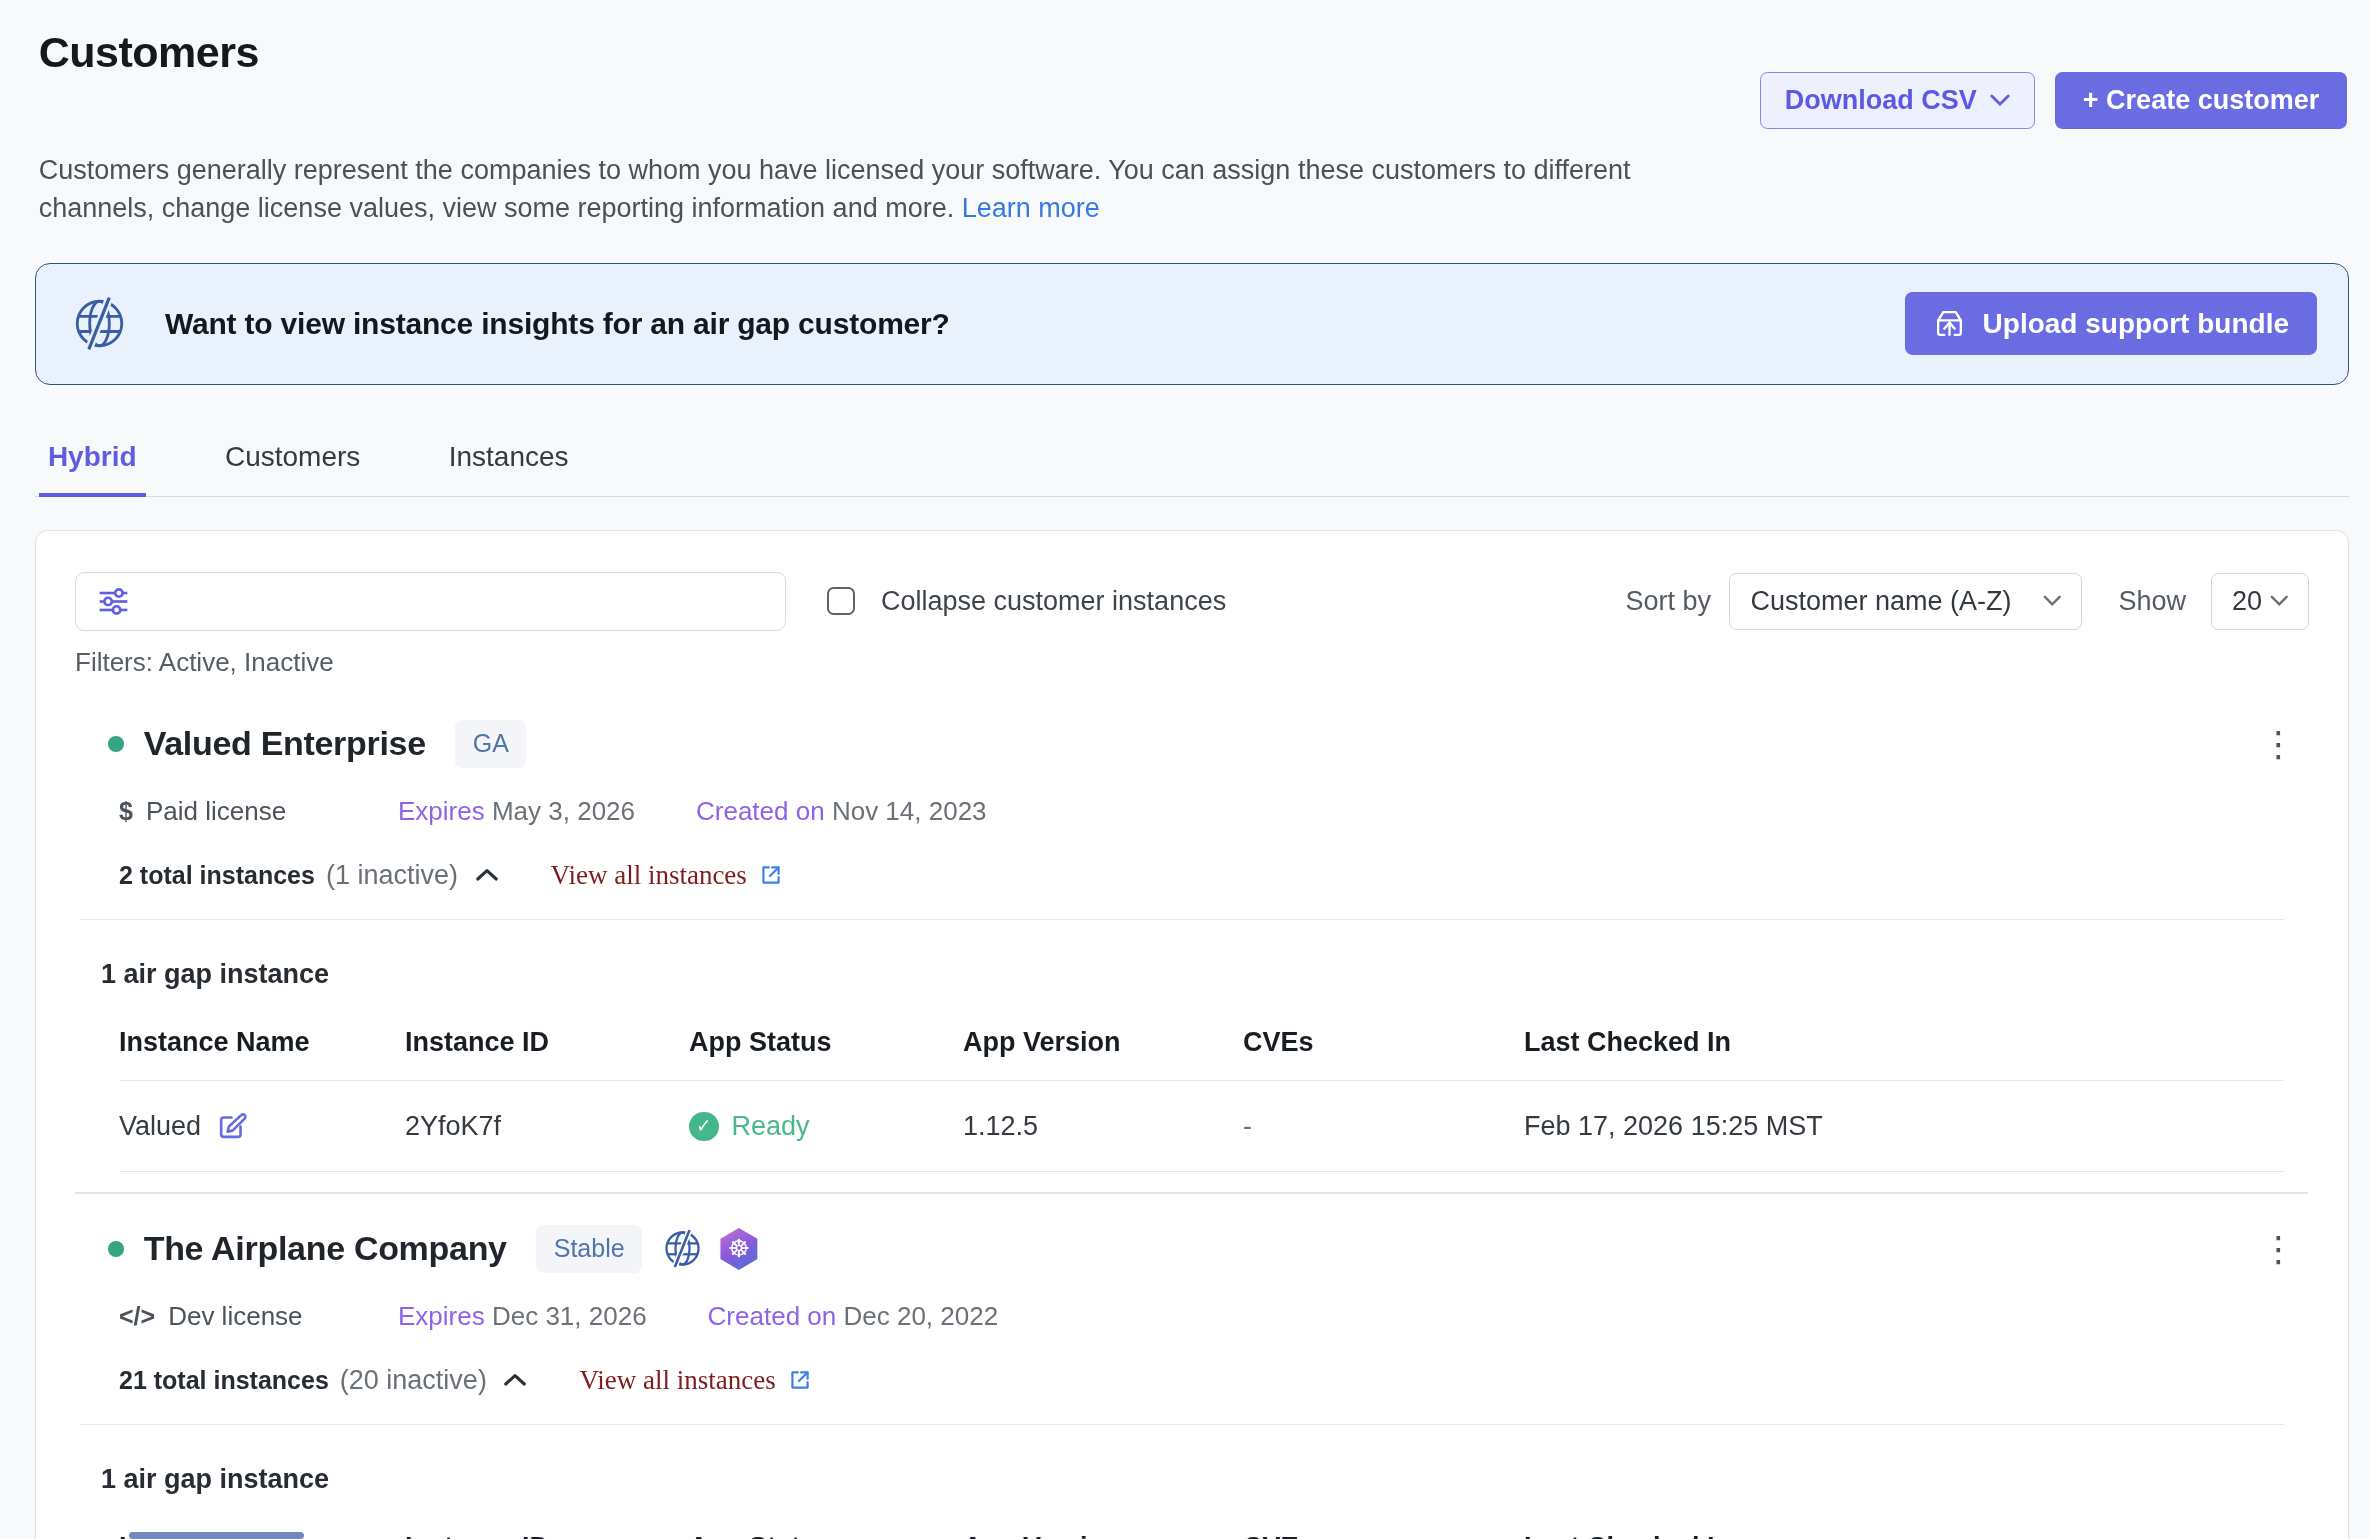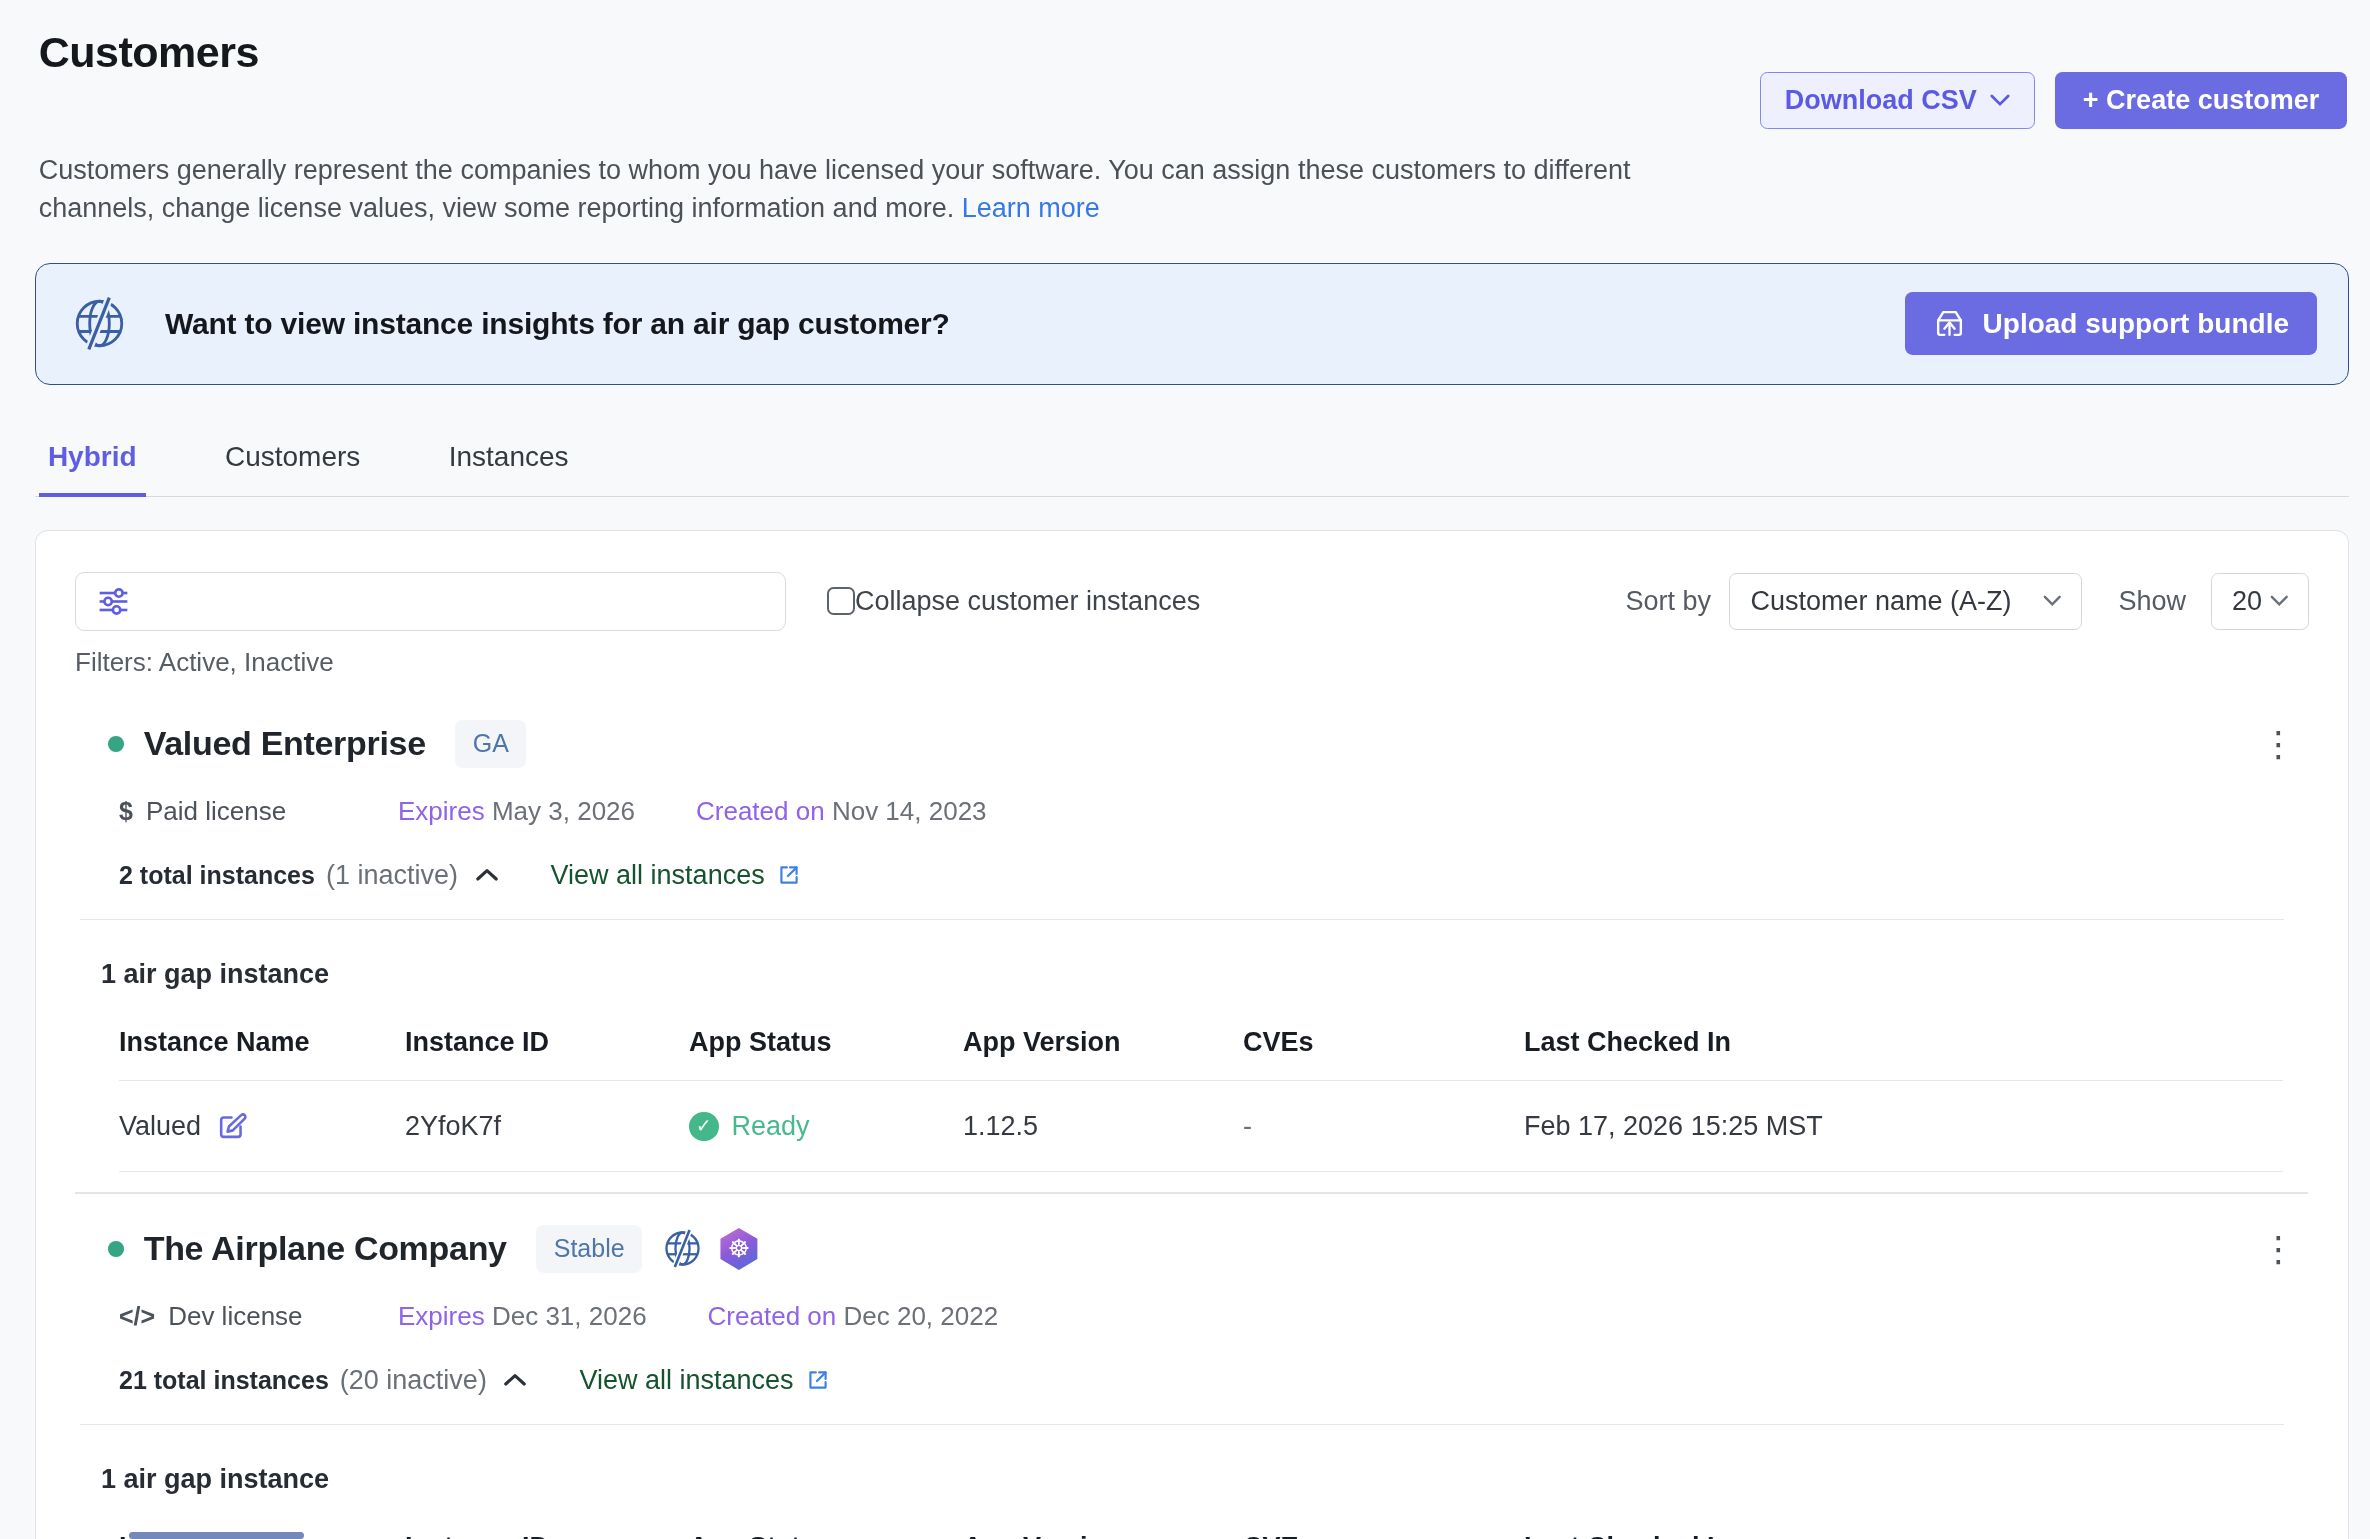--- a/index.html
+++ b/index.html
@@ -41,21 +41,21 @@
 
   
   .card { margin-top:33px; width:2314px; background:#fff; border:1.8px solid #dfe3e8;
           border-bottom:none; border-radius:13px 13px 0 0; padding:41px 39px 55px 39px; min-height:1108px; }
 
   .toolbar { display:flex; align-items:center; }
   .search-box { width:711px; height:59px; border:1.8px solid #d7dbe0; border-radius:9.2px;
                 display:flex; align-items:center; padding:0 18.5px; background:#fff; }
   .search-box input { flex:1; border:none; outline:none; font-size:27px; font-family:inherit; color:#3c4248; background:transparent; }
   .search-box input::placeholder { color:#b9bfc6; }
-  .chk-row { display:flex; align-items:center; gap:0; margin-left:41px; }
+  .chk-row { display:flex; align-items:center; gap:26px; margin-left:41px; }
   .checkbox { width:28px; height:28px; border:2.3px solid #5c636b; border-radius:6.5px; background:#fff; cursor:pointer; }
   .chk-label { font-size:27px; color:#3e444b; }
   .toolbar-spacer { flex:1; }
   .sort-label { font-size:27px; color:#555b62; margin-right:18.5px; }
   .selectbox { height:57px; border:1.8px solid #d2d6db; border-radius:7.4px; background:#fff;
                display:flex; align-items:center; justify-content:space-between;
                padding:0 20px; font-size:27px; color:#33393f; cursor:pointer; }
   .sel-sort { width:353px; margin-right:36px; }
   .sel-show { width:98px; margin-left:21px; }
   .filters-line { margin-top:16.6px; font-size:26px; color:#575d64; }
@@ -73,21 +73,21 @@
   .meta-row { display:flex; align-items:center; margin-top:28px; margin-left:44px; font-size:26px; }
   .license { display:flex; align-items:center; gap:13px; color:#4c525a; width:279px; }
   .lic-ico { font-weight:700; color:#4c525a; font-size:25px; }
   .meta-pair { color:#6b7177; }
   .meta-pair .plabel { color:#8f62e8; }
   .meta-gap { width:61px; }
   .inst-row { display:flex; align-items:center; margin-top:33px; margin-left:44px; }
   .inst-total { font-size:25px; font-weight:700; color:#262c33; }
   .inst-inactive { font-size:27px; color:#6a7077; margin-left:11px; }
   .caret { margin-left:16.6px; cursor:pointer; display:flex; }
-  .viewall { display:flex; align-items:center; gap:11px; margin-left:52px; font-size:27px; color:#14532d; cursor:pointer; }
+  .viewall { display:flex; align-items:center; gap:11px; margin-left:52px; font-size:27px; color:#7f1d1d; cursor:pointer;font-family:Liberation Serif, serif; }
   .divider { height:1.8px; background:#e4e7eb; margin-top:28px; margin-left:4.6px; width:2204px; }
   .airgap-h { margin-top:39px; margin-left:26px; font-size:27px; font-weight:700; color:#272d33; }
 
   .itable { margin-top:37px; margin-left:44px; width:2164px; }
   .irow { display:grid; grid-template-columns:286px 284px 274px 280px 281px 1fr; align-items:center; }
   .irow.head { font-size:27px; font-weight:700; color:#181d23; padding-bottom:22px; border-bottom:1.8px solid #e3e6ea; }
   .irow.body { font-size:27px; color:#343a40; padding:29.5px 0; border-bottom:1.8px solid #e3e6ea; }
   .cell-name { display:flex; align-items:center; gap:14.8px; }
   .status { display:flex; align-items:center; gap:13px; color:#47b98c; }
   .status-dot { width:29.5px; height:29.5px; border-radius:50%; background:#45b88b; display:flex;

